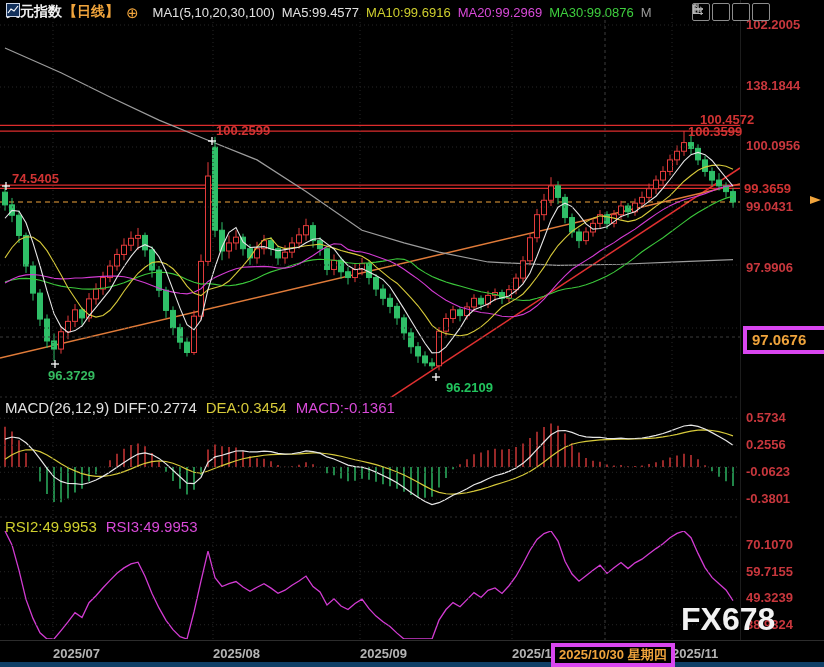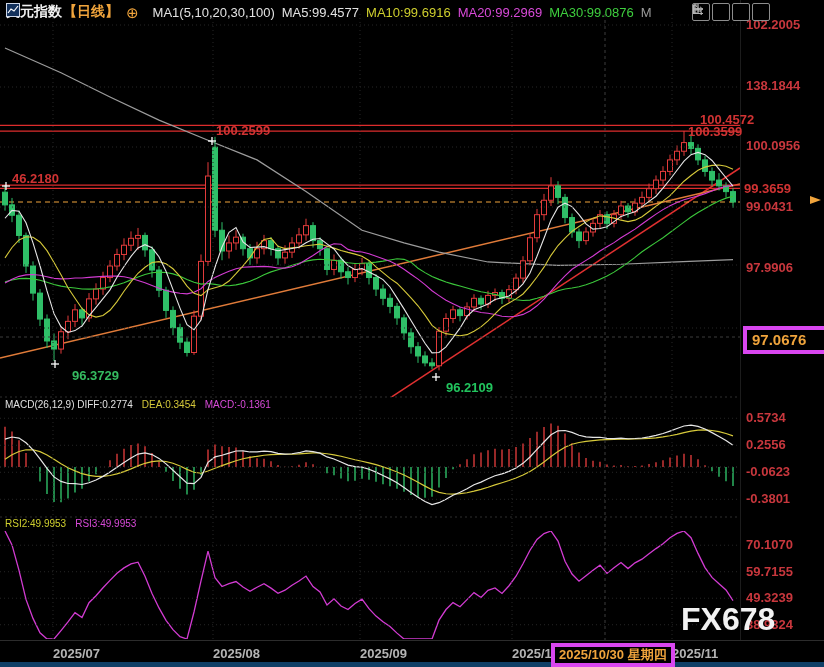--- a/index.html
+++ b/index.html
@@ -6,21 +6,21 @@
   .app{position:relative;width:824px;height:667px;background:#000;overflow:hidden;
        font-family:"Liberation Sans",sans-serif;}
   .titlebar{position:absolute;left:6px;top:3px;height:18px;display:flex;align-items:center;
             gap:7px;font-size:13px;white-space:nowrap;z-index:6;}
   .sym{color:#f2f2f2;font-weight:700;font-size:14px;}
   .period{color:#f0a43c;font-weight:700;font-size:14px;}
   .addbtn{color:#f0a43c;font-size:15px;cursor:pointer;line-height:1;}
   .toolbar{position:absolute;left:692px;top:3px;display:flex;gap:2px;z-index:6;}
   .tbico{width:16px;height:16px;border:1px solid #8d8d8d;border-radius:2px;display:flex;
          align-items:center;justify-content:center;background:#000;}
-  .pane-header{position:absolute;left:5px;font-size:10px;color:#e0e0e0;z-index:5;
+  .pane-header{position:absolute;left:5px;font-size:15px;color:#e0e0e0;z-index:5;
                display:flex;gap:9px;white-space:nowrap;}
   .axis-label{position:absolute;left:746px;color:#c8373d;font-size:13px;font-weight:700;
               white-space:nowrap;z-index:3;}
   .time-label{position:absolute;top:646px;color:#b4b4b4;font-size:13px;font-weight:700;
               white-space:nowrap;z-index:3;}
   .ann{position:absolute;font-size:13px;font-weight:700;white-space:nowrap;z-index:4;}
   .xbox{position:absolute;background:#000;border:4px solid #d946ef;color:#f0a43c;
         font-weight:700;z-index:7;}
   .price-xbox{left:743px;top:326px;width:74px;height:20px;font-size:15px;line-height:20px;
               padding-left:5px;}
@@ -502,22 +502,22 @@
     </div>
   <div id="time-axis">
       <div class="time-label" style="top: 646px; left: 53px;">2025/07</div>
       <div class="time-label" style="top: 646px; left: 213px;">2025/08</div>
       <div class="time-label" style="top: 646px; left: 360px;">2025/09</div>
       <div class="time-label" style="top: 646px; left: 512px;">2025/10</div>
       <div class="time-label" style="top: 646px; left: 672px;">2025/11</div>
     </div>
   <div id="annotations">
       <div class="ann" style="top: 123px; left: 216px; color: rgb(208, 51, 51);">100.2599</div>
-      <div class="ann" style="top: 171px; left: 12px; color: rgb(208, 51, 51);">46.2180</div>
-      <div class="ann" style="top: 368px; left: 48px; color: rgb(53, 187, 96); margin-left: 24px;">96.3729</div>
+      <div class="ann" style="top: 171px; left: 12px; color: rgb(208, 51, 51);">74.5405</div>
+      <div class="ann" style="top: 368px; left: 48px; color: rgb(53, 187, 96);">96.3729</div>
       <div class="ann" style="top: 380px; left: 446px; color: #22c55e;">96.2109</div>
       <div class="ann" style="top: 112px; left: 700px; color: rgb(208, 51, 51);">100.4572</div>
       <div class="ann" style="top: 124px; left: 688px; color: rgb(208, 51, 51);">100.3599</div>
       <div class="ann" style="top: 181px; left: 744px; color: rgb(208, 51, 51);">99.3659</div>
     </div>
 
   <div class="xbox price-xbox">97.0676</div>
   <div class="xbox date-xbox">2025/10/30 星期四</div>
 
   <div class="watermark">FX678</div>

